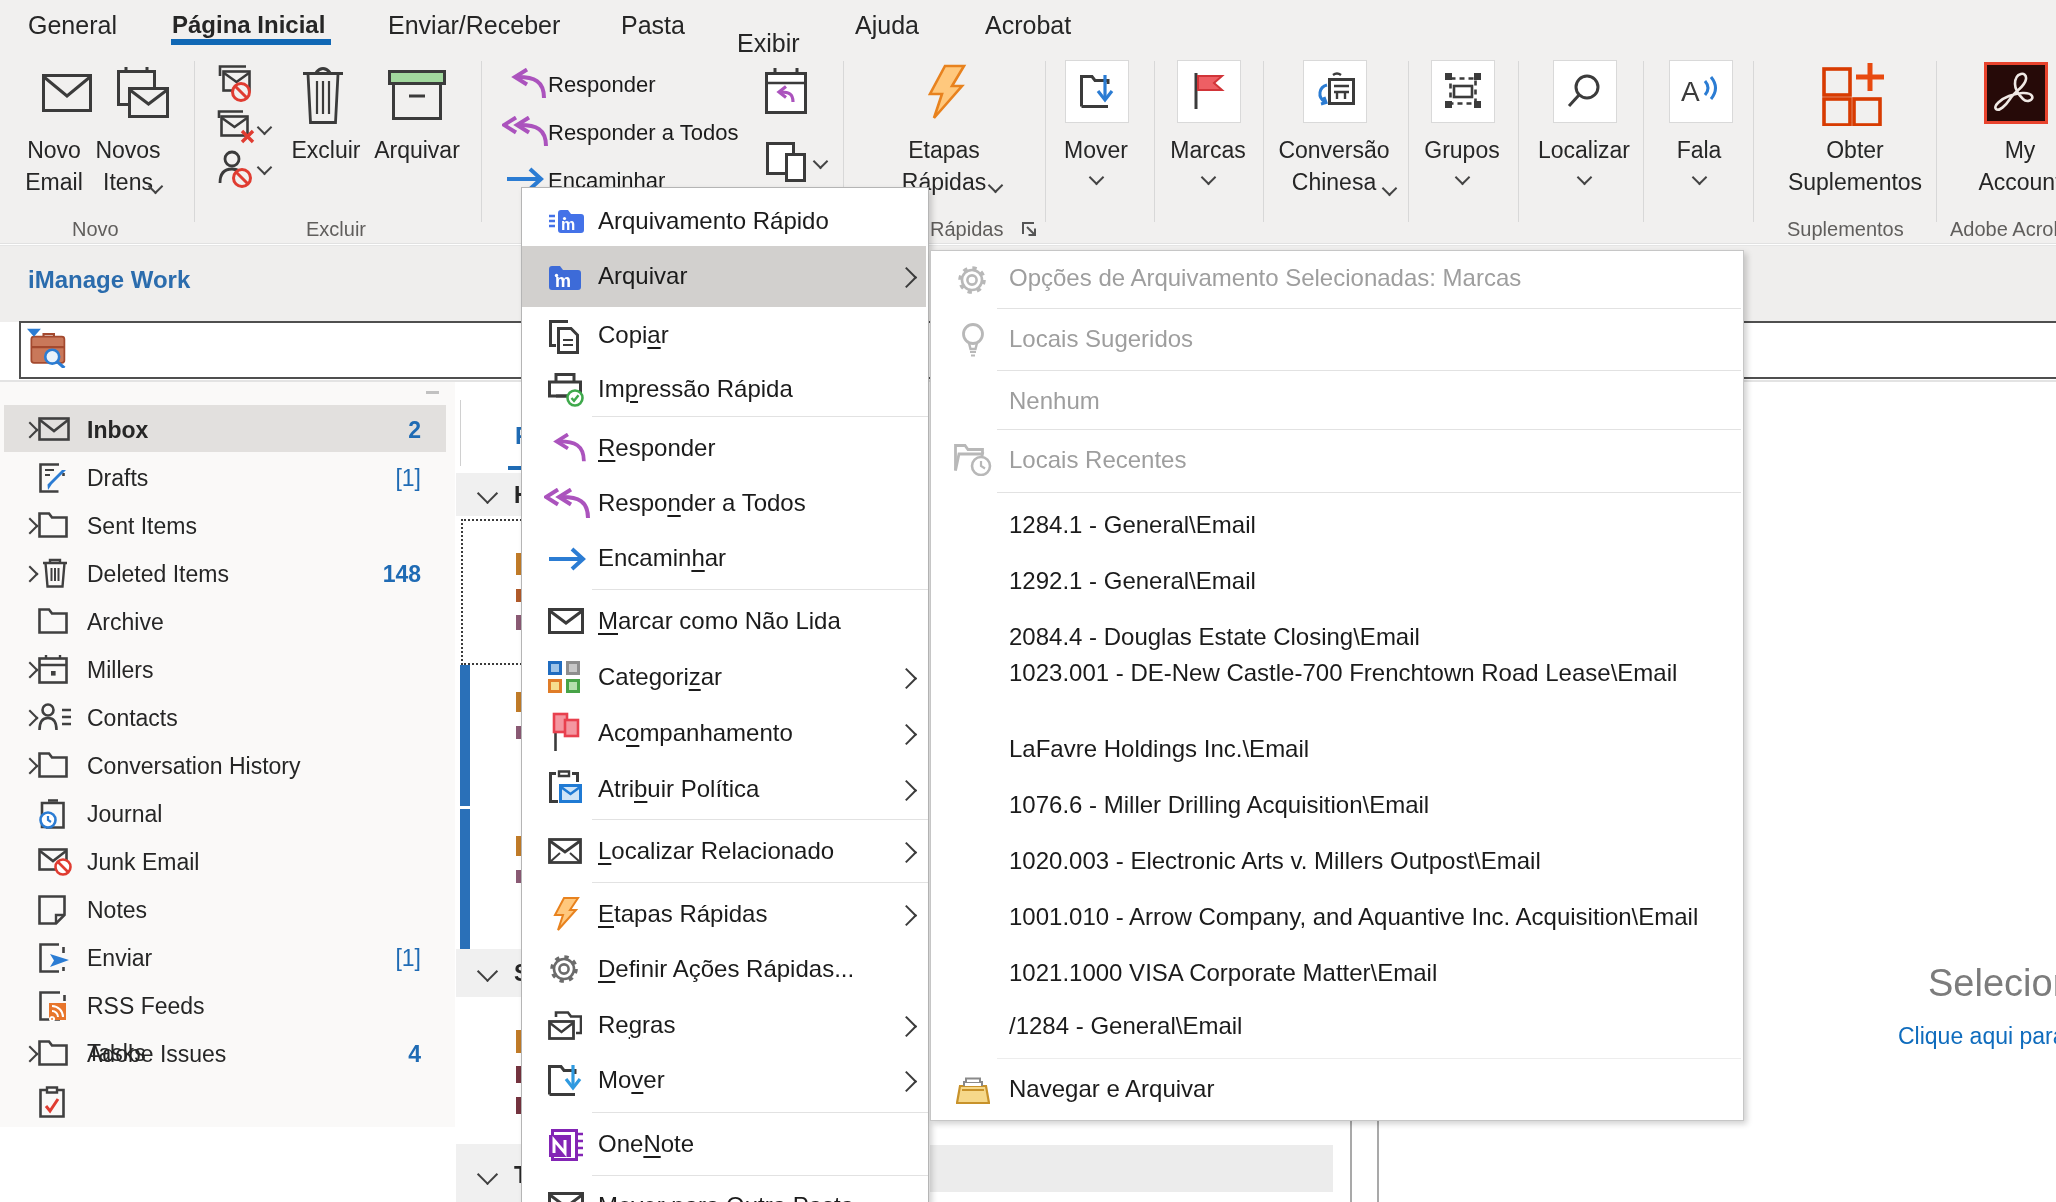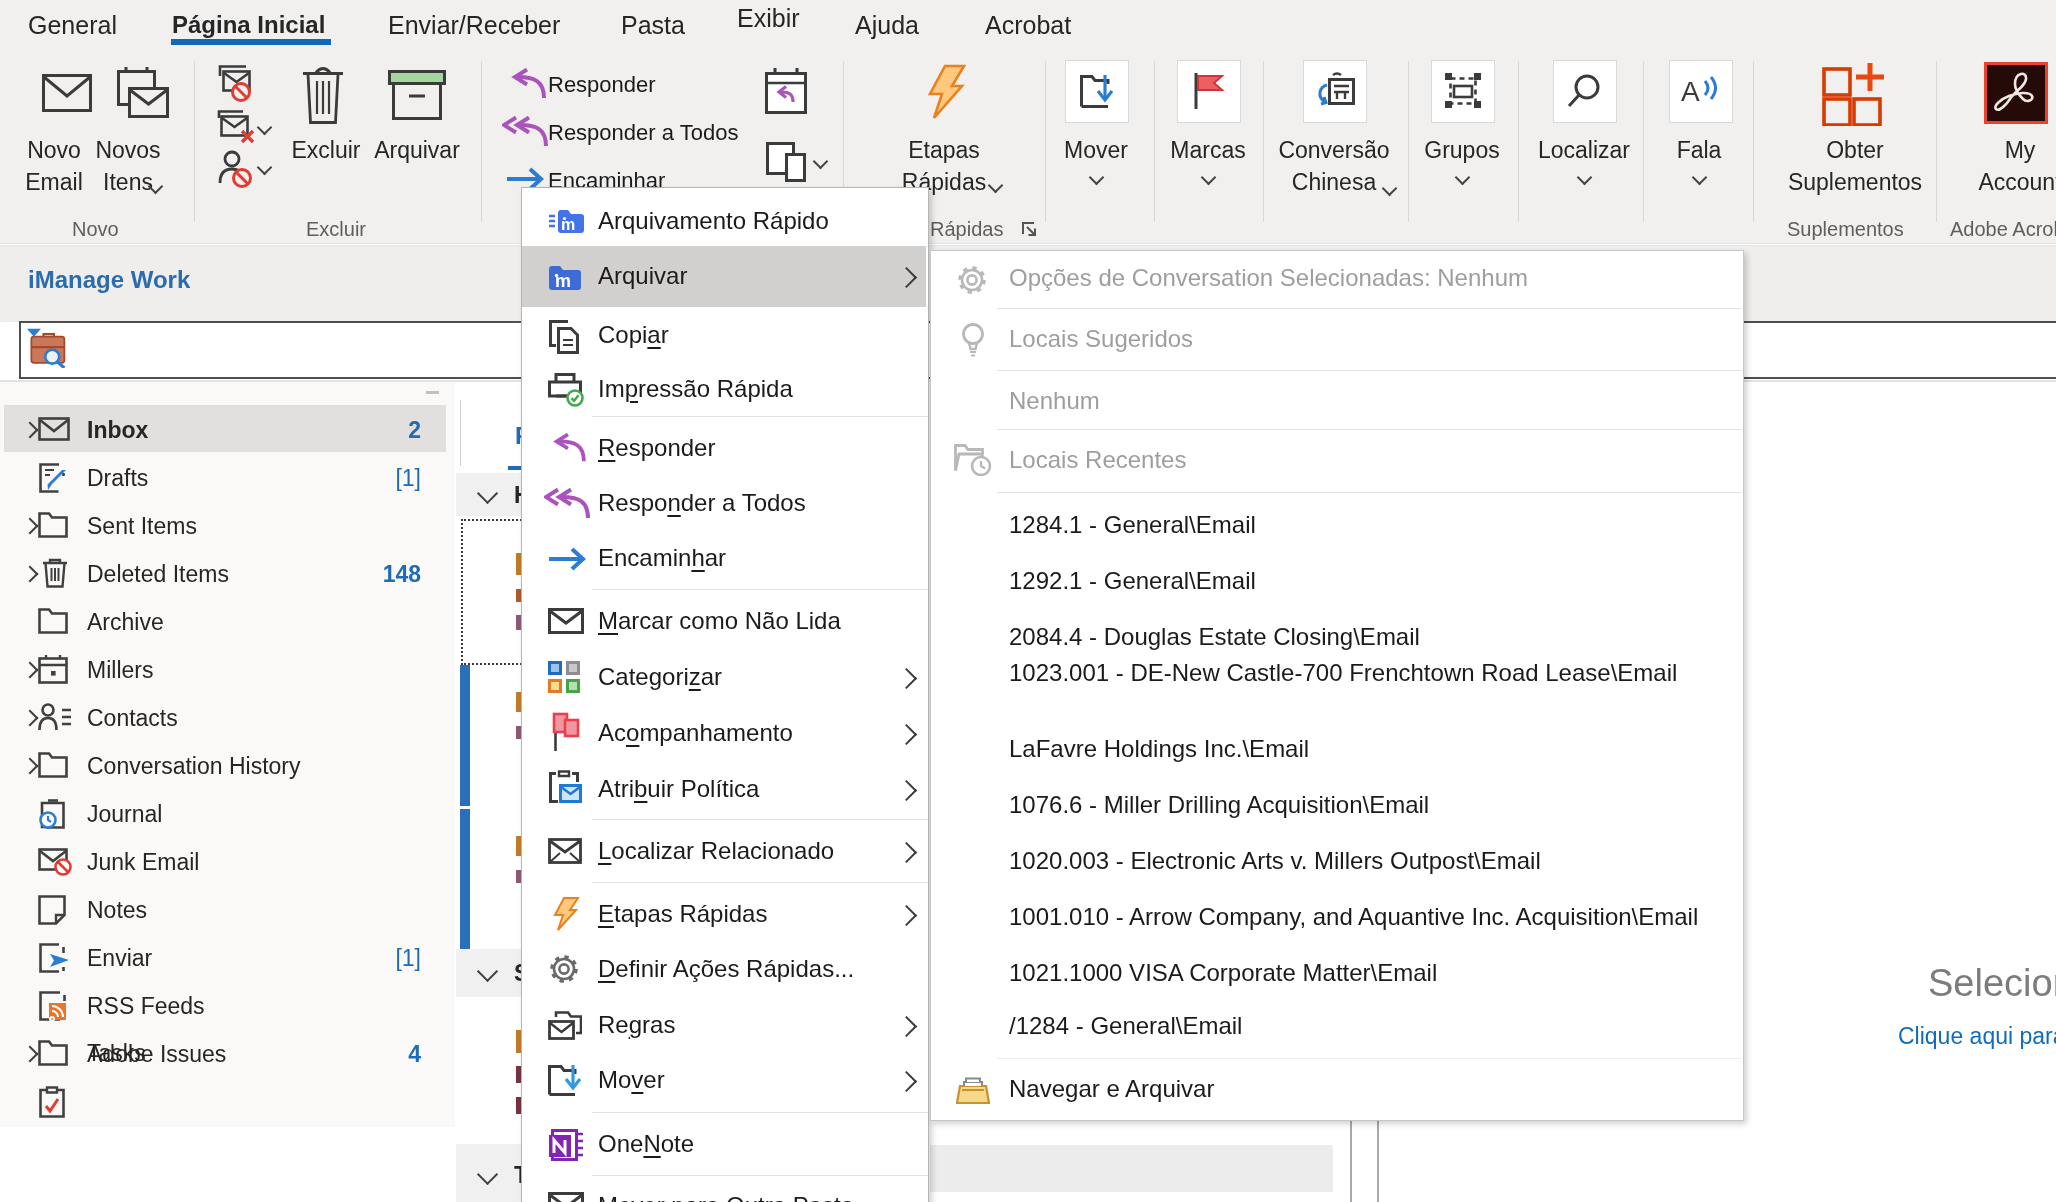--- a/index.html
+++ b/index.html
@@ -19,21 +19,21 @@
 </style>
 </head>
 <body>
 
 <div class="r" style="left:0;top:0;width:2056px;height:244px;background:#f1f0ef"></div>
 <div class="r tab" style="left:28px;top:11px">General</div>
 <div class="r tab" style="left:172px;top:11px;font-weight:700;font-size:24px">Página Inicial</div>
 <div class="r" style="left:171px;top:39px;width:160px;height:6px;background:#1168b5"></div>
 <div class="r tab" style="left:388px;top:11px">Enviar/Receber</div>
 <div class="r tab" style="left:621px;top:11px">Pasta</div>
-<div class="r tab" style="left:737px;top:4px">Exibir</div>
+<div class="r tab" style="left:737px;top:29px">Exibir</div>
 <div class="r tab" style="left:855px;top:11px">Ajuda</div>
 <div class="r tab" style="left:985px;top:11px">Acrobat</div>
 
 <div class="r" style="left:0;top:243px;width:2056px;height:1px;background:#e1e1e1"></div>
 <div class="r vsep" style="left:194px"></div>
 <div class="r vsep" style="left:481px"></div>
 <div class="r vsep" style="left:843px"></div>
 <div class="r vsep" style="left:1045px"></div>
 <div class="r vsep" style="left:1154px"></div>
 <div class="r vsep" style="left:1263px"></div>
@@ -626,21 +626,21 @@
 .sftxt{position:absolute;left:1009px;font-size:24px;color:#1b1b1b;white-space:nowrap}
 .ssep{position:absolute;left:997px;width:744px;height:1px;background:#e2e2e2}
 </style>
 <div class="r" style="left:956px;top:264px">
     <svg width="32" height="32" viewBox="0 0 32 32">
       <circle cx="16" cy="16" r="11.5" fill="none" stroke="#b8b8b8" stroke-width="4.6" stroke-dasharray="4.1 4.93"></circle>
       <circle cx="16" cy="16" r="10" fill="none" stroke="#b8b8b8" stroke-width="2.6"></circle>
       <circle cx="16" cy="16" r="4.6" fill="none" stroke="#b8b8b8" stroke-width="2.6"></circle>
     </svg>
   </div>
-<div class="stxt" style="top:264px">Opções de Conversation Selecionadas: Nenhum</div>
+<div class="stxt" style="top:264px">Opções de Arquivamento Selecionadas: Marcas</div>
 <div class="ssep" style="top:308px"></div>
 <div class="r" style="left:960px;top:323px">
     <svg width="26" height="34" viewBox="0 0 26 34">
       <circle cx="13" cy="11" r="9.5" fill="none" stroke="#b8b8b8" stroke-width="2.8"></circle>
       <path d="M9 20 L10.5 26 H15.5 L17 20" fill="none" stroke="#b8b8b8" stroke-width="2.4"></path>
       <path d="M10 29 H16 M11 32.5 H15" stroke="#b8b8b8" stroke-width="2.2"></path>
     </svg>
   </div>
 <div class="stxt" style="top:325px">Locais Sugeridos</div>
 <div class="ssep" style="top:370px"></div>

